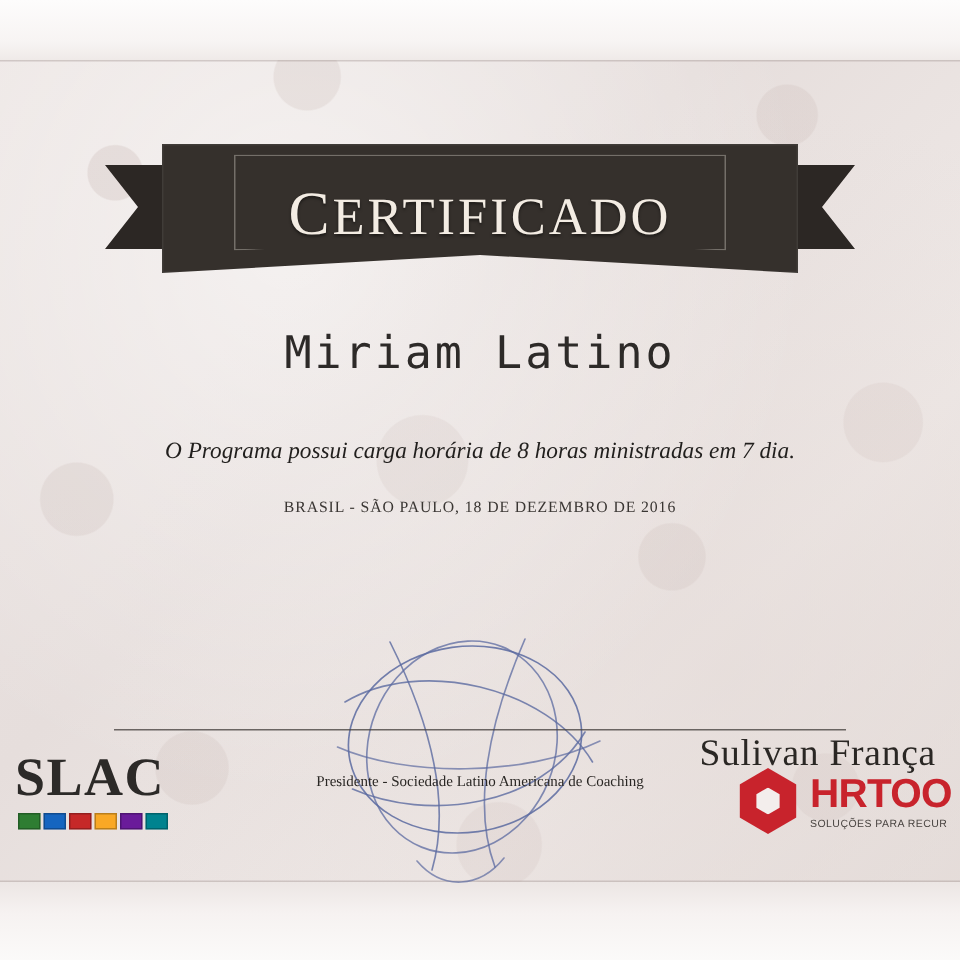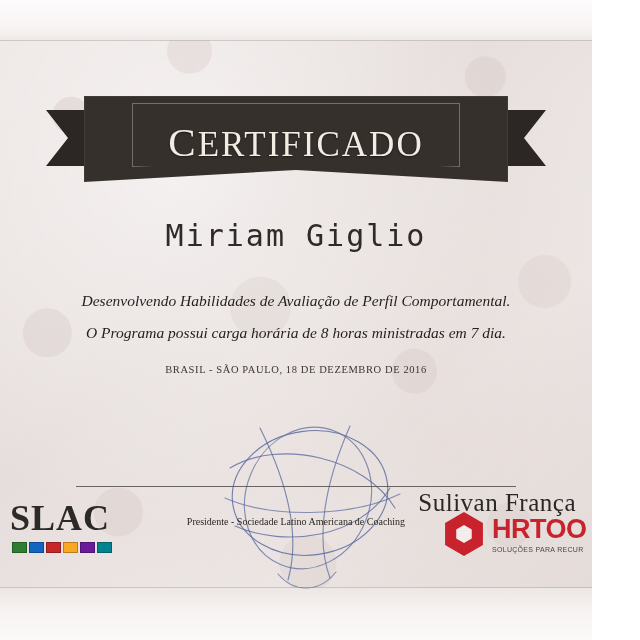--- a/index.html
+++ b/index.html
@@ -9,28 +9,27 @@
   }
   body {
     width: 640px;
     height: 640px;
     overflow: hidden;
     font-family: "Liberation Serif", serif;
   }
 
   #certificate-page {
     position: relative;
-    width: 556px;
+    width: 640px;
     height: 640px;
     background:
       radial-gradient(ellipse at 30% 25%, rgba(255,255,255,0.55) 0%, rgba(255,255,255,0) 55%),
       radial-gradient(ellipse at 75% 70%, rgba(226,216,213,0.6) 0%, rgba(255,255,255,0) 60%),
       linear-gradient(135deg, #ece5e3 0%, #e6dedc 40%, #efe9e7 70%, #e4dcd9 100%);
     overflow: hidden;
-    padding-left: 36px;
   }
 
   
   .texture {
     position: absolute;
     inset: 0;
     background-image:
       radial-gradient(circle at 12% 18%, rgba(205,190,186,0.45) 0 18px, rgba(0,0,0,0) 19px),
       radial-gradient(circle at 32% 8%, rgba(205,190,186,0.35) 0 22px, rgba(0,0,0,0) 23px),
       radial-gradient(circle at 58% 22%, rgba(208,194,190,0.4) 0 26px, rgba(0,0,0,0) 27px),
@@ -278,24 +277,23 @@
 
   <div id="ribbon">
     <div class="ribbon-tail left"></div>
     <div class="ribbon-tail right"></div>
     <div class="ribbon-main">
       <div class="ribbon-inner-line"></div>
     </div>
     <div id="certificate-word">CERTIFICADO</div>
   </div>
 
-  <div id="recipient-name">Miriam Giglio</div>
+  <div id="recipient-name">Miriam Latino</div>
 
   <div id="body-block">
-    <p class="body-line">Desenvolvendo Habilidades de Avaliação de Perfil Comportamental.</p>
     <p class="body-line">O Programa possui carga horária de 8 horas ministradas em 7 dia.</p>
     <div id="place-date">BRASIL - SÃO PAULO, 18 DE DEZEMBRO DE 2016</div>
   </div>
 
   <svg id="handwritten-signature" viewBox="0 0 250 200" fill="none" stroke="#5b6aa0" stroke-width="1.1" stroke-linecap="round">
     <ellipse cx="120" cy="95" rx="78" ry="62" transform="rotate(-8 120 95)" opacity="0.85"></ellipse>
     <ellipse cx="118" cy="100" rx="62" ry="72" transform="rotate(22 118 100)" opacity="0.75"></ellipse>
     <path d="M40 70 C90 40 175 60 205 110" opacity="0.8"></path>
     <path d="M45 128 C95 150 170 140 200 90" opacity="0.8"></path>
     <path d="M70 30 C100 90 110 140 98 182" opacity="0.8"></path>

